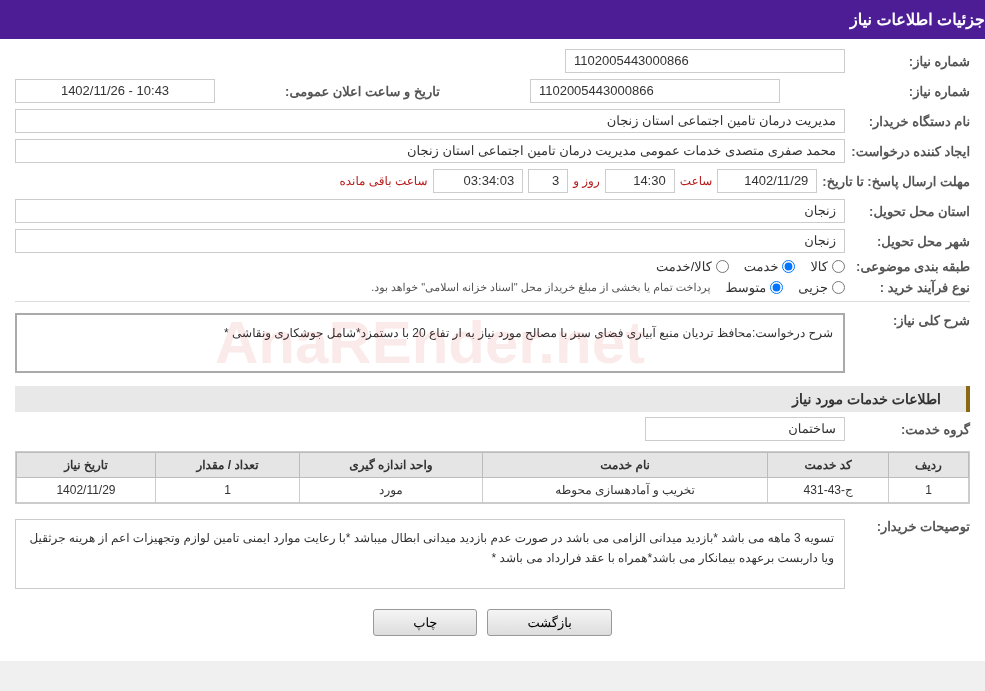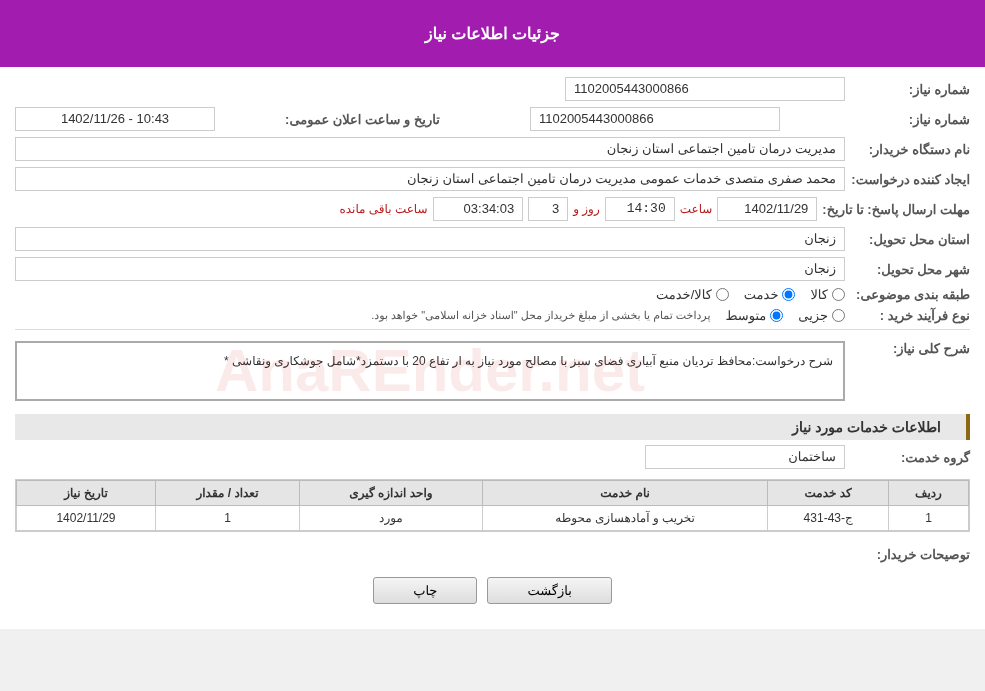--- a/index.html
+++ b/index.html
@@ -9,24 +9,23 @@
       background: #f0f0f0;
       direction: rtl;
       color: #333;
     }
     .page-wrapper {
       max-width: 985px;
       margin: 0 auto;
       background: #fff;
     }
     .header-bar {
-      background: #a21caf;
+      background: #4c1d95;
       color: #fff;
-      text-align: center;
-      padding: 24px 0;
+      padding: 10px 0;
       font-size: 16px;
       font-weight: bold;
     }
     .content {
       padding: 10px 15px;
     }
     .info-row {
       display: flex;
       align-items: center;
       margin-bottom: 6px;
@@ -187,21 +186,21 @@
 
     <div class="info-row">
       <span class="label">ایجاد کننده درخواست:</span>
       <div class="value-box">محمد صفری متصدی خدمات عمومی مدیریت درمان تامین اجتماعی استان زنجان</div>
     </div>
 
     <div class="info-row">
       <span class="label">مهلت ارسال پاسخ: تا تاریخ:</span>
       <div class="date-box" style="min-width:100px;">1402/11/29</div>
       <span class="small-label">ساعت</span>
-      <div class="date-box" style="min-width:70px;font-family:Liberation Mono, monospace;">14:30</div>
+      <div class="date-box" style="min-width:70px;">14:30</div>
       <span class="small-label">روز و</span>
       <div class="date-box" style="min-width:40px;">3</div>
       <div class="date-box" style="min-width:80px; direction:ltr; text-align:center;padding-left:30px;">03:34:03</div>
       <span class="small-label">ساعت باقی مانده</span>
     </div>
 
     <div class="info-row">
       <span class="label">استان محل تحویل:</span>
       <div class="value-box">زنجان</div>
     </div>
@@ -281,20 +280,21 @@
               <td>مورد</td>
               <td>1</td>
               <td>1402/11/29</td>
             </tr>
           </tbody>
       </table>
     </div>
 
     <div class="info-row" style="align-items: flex-start;">
       <span class="label" style="padding-top:5px;">توصیحات خریدار:</span>
+      <div class="tooltip-box" style="flex:1;">تسویه 3 ماهه می باشد *بازدید میدانی الزامی می باشد در صورت عدم بازدید میدانی ابطال میباشد *با رعایت موارد ایمنی تامین لوازم وتجهیزات اعم از هرینه جرثقیل ویا داربست برعهده بیمانکار می باشد*همراه با عقد فرارداد می باشد *</div>
     </div>
 
     <div class="footer-buttons">
       <button class="btn">بازگشت</button>
       <button class="btn">چاپ</button>
     </div>
 
   </div>
 </div>
 

